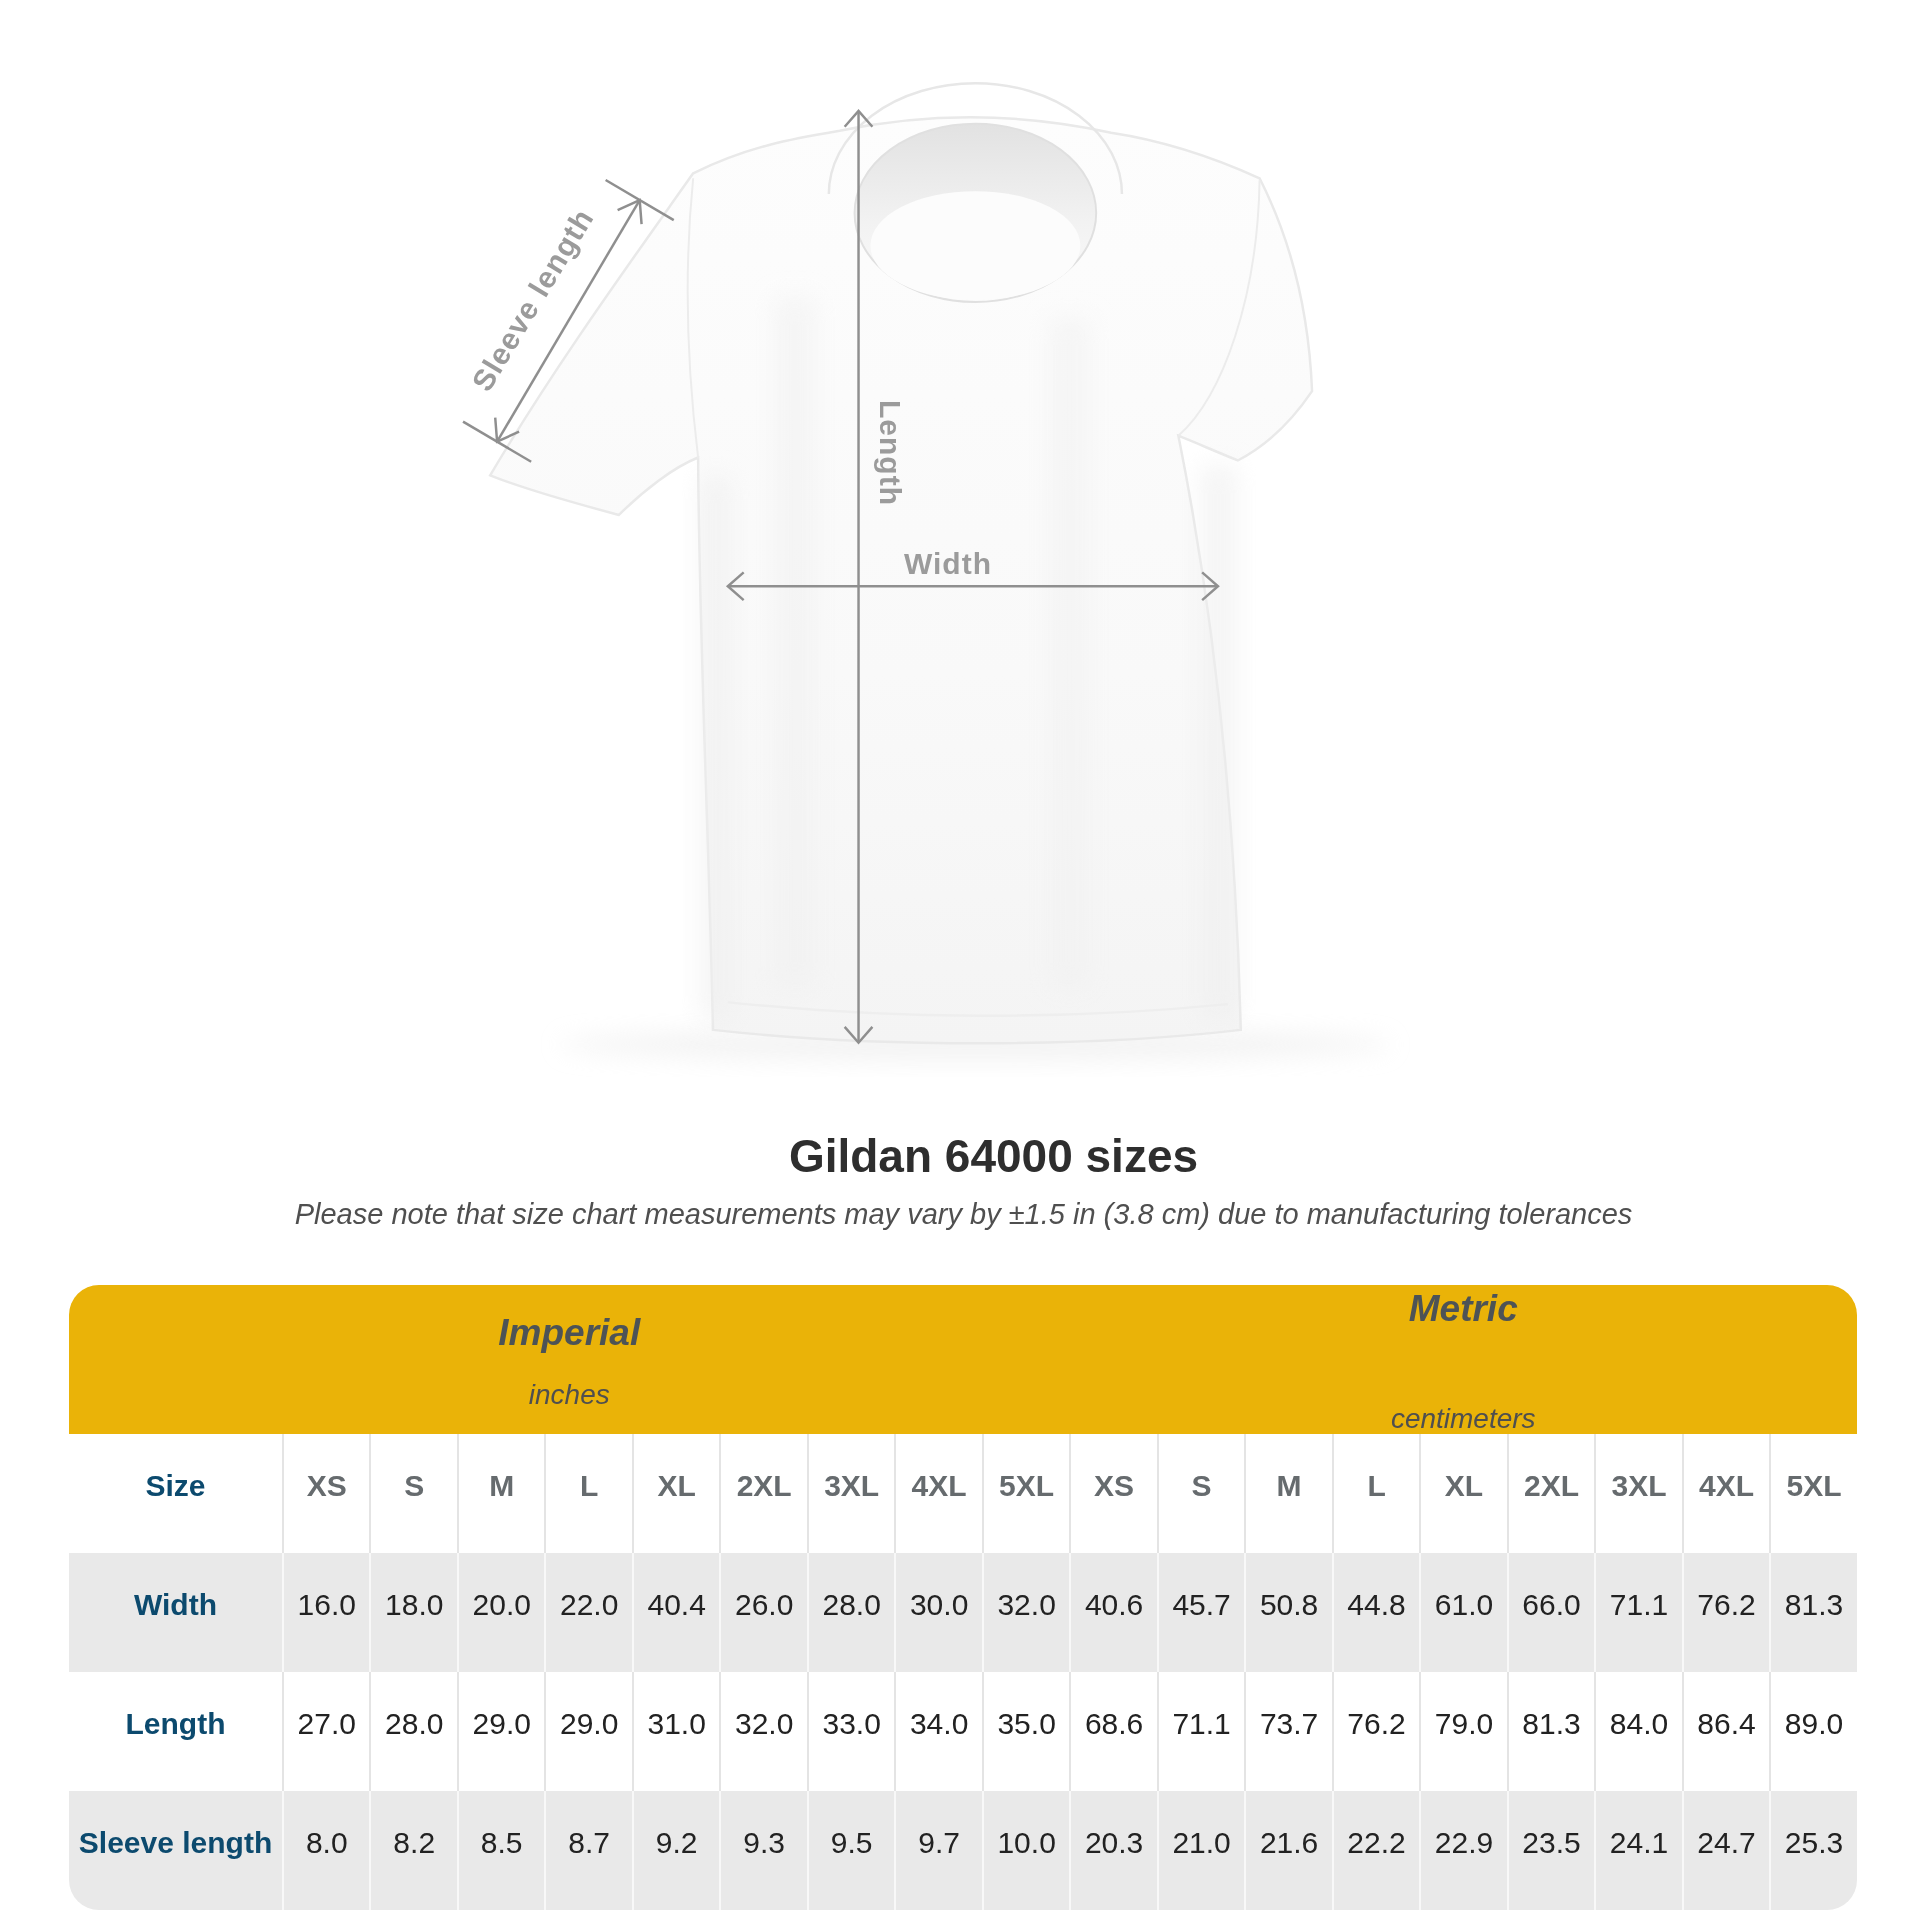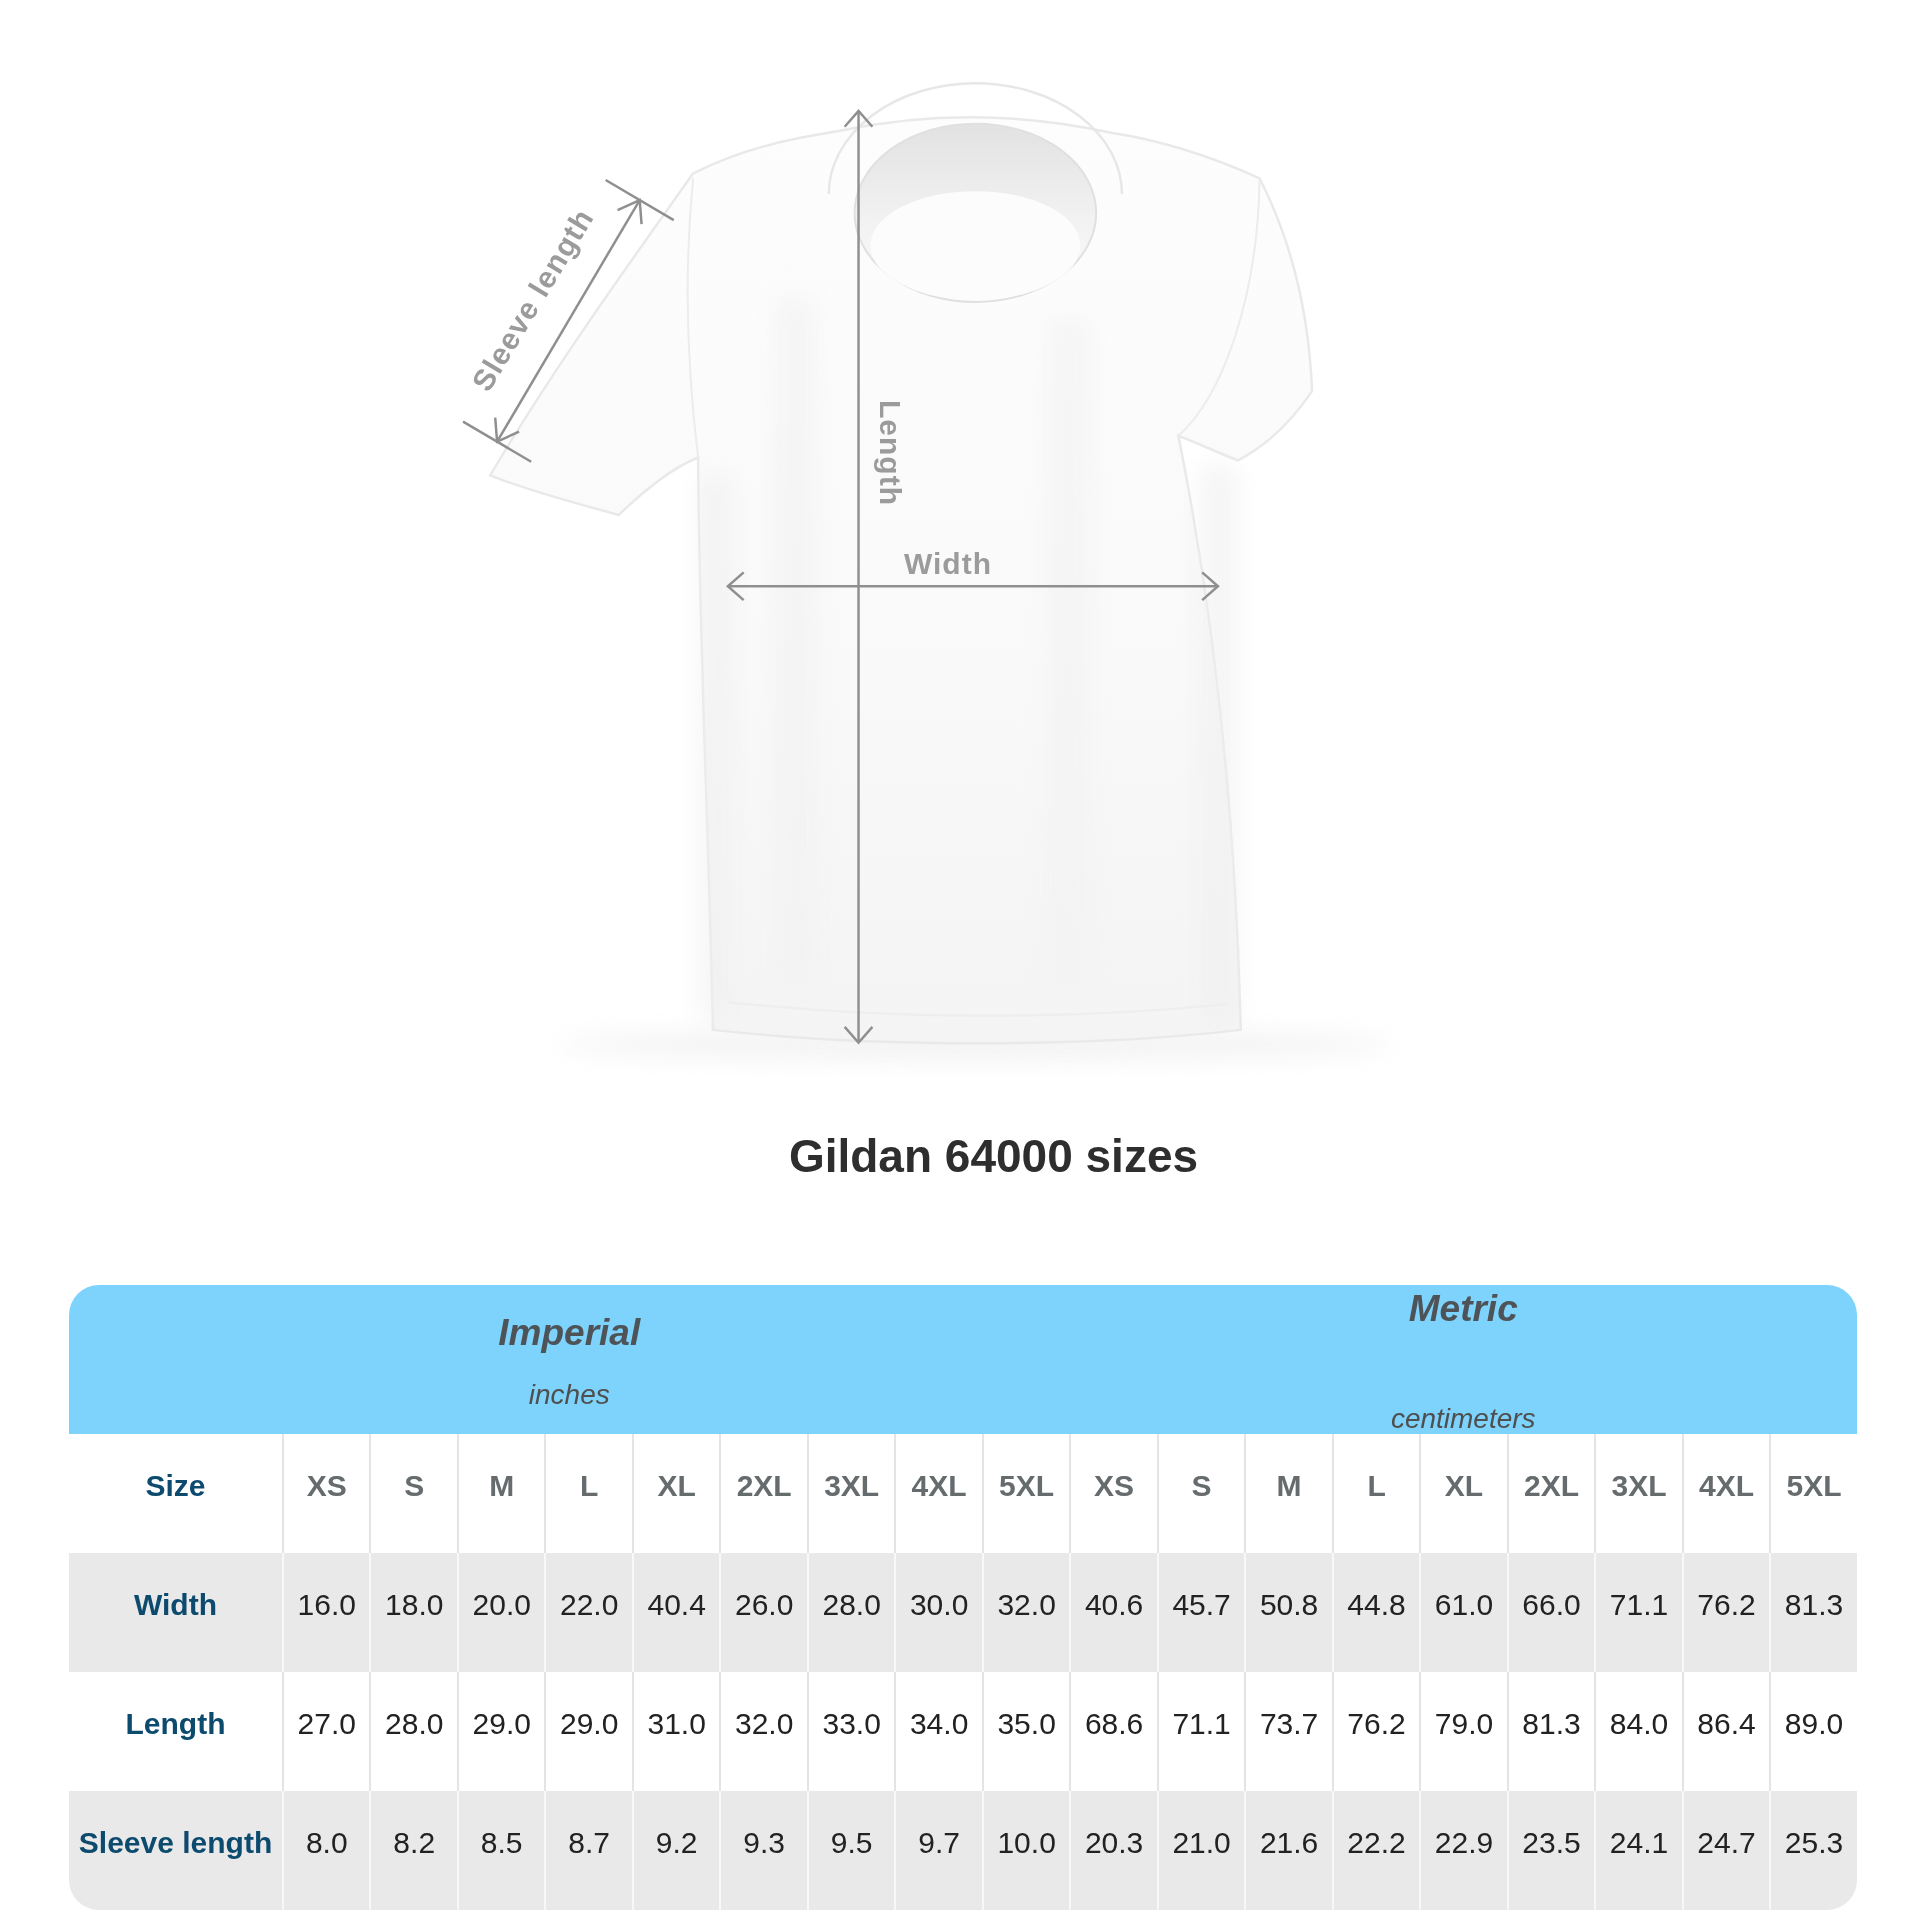--- a/index.html
+++ b/index.html
@@ -23,21 +23,21 @@
   }
   .page-subtitle{
     position:absolute;left:0;top:1198px;width:100%;text-align:center;
     font-size:29px;font-style:italic;color:#4f4f4f;
   }
   
   .size-table{
     position:absolute;left:69px;top:1285px;width:1788px;
     border-radius:30px;overflow:hidden;
   }
-  .unit-band{display:flex;height:149px;background:#7dd3fc;}
+  .unit-band{display:flex;height:149px;background:#eab308;}
   .unit-cell{display:flex;flex-direction:column;align-items:center;justify-content:center;padding-top:4px;}
   .unit-cell.imperial{width:calc(213px + (100% - 213px)/2);}
   .unit-cell.metric{width:calc((100% - 213px)/2);gap:48px;}
   .unit-name{font-size:37px;font-weight:bold;font-style:italic;color:#4d5356;}
   .unit-sub{font-size:28px;font-style:italic;color:#4f4f4f;margin-top:25px;text-align:center;}
   .trow{display:flex;height:119px;background:#ffffff;--sep:#e4e4e4;}
   .trow.gray{background:#e9e9e9;--sep:#f8f8f8;}
   .cell{
     box-sizing:border-box;display:flex;align-items:center;justify-content:center;
     width:calc((100% - 213px)/18);border-left:2px solid var(--sep);
@@ -119,20 +119,21 @@
         <line x1="467.6" y1="425.7" x2="536.4" y2="466.3"></line>
       </g>
     </g>
   </svg>
 
   <span class="measure-label lbl-sleeve">Sleeve length</span>
   <span class="measure-label lbl-length">Length</span>
   <span class="measure-label lbl-width">Width</span>
 
   <div class="page-title">Gildan 64000 sizes</div>
+  <div class="page-subtitle">Please note that size chart measurements may vary by ±1.5 in (3.8 cm) due to manufacturing tolerances</div>
 
   <div class="size-table">
     <div class="unit-band">
       <div class="unit-cell imperial">
         <div class="unit-name">Imperial</div>
         <div class="unit-sub">inches</div>
       </div>
       <div class="unit-cell metric">
         <div class="unit-name">Metric</div>
         <div class="unit-sub">centimeters</div>

